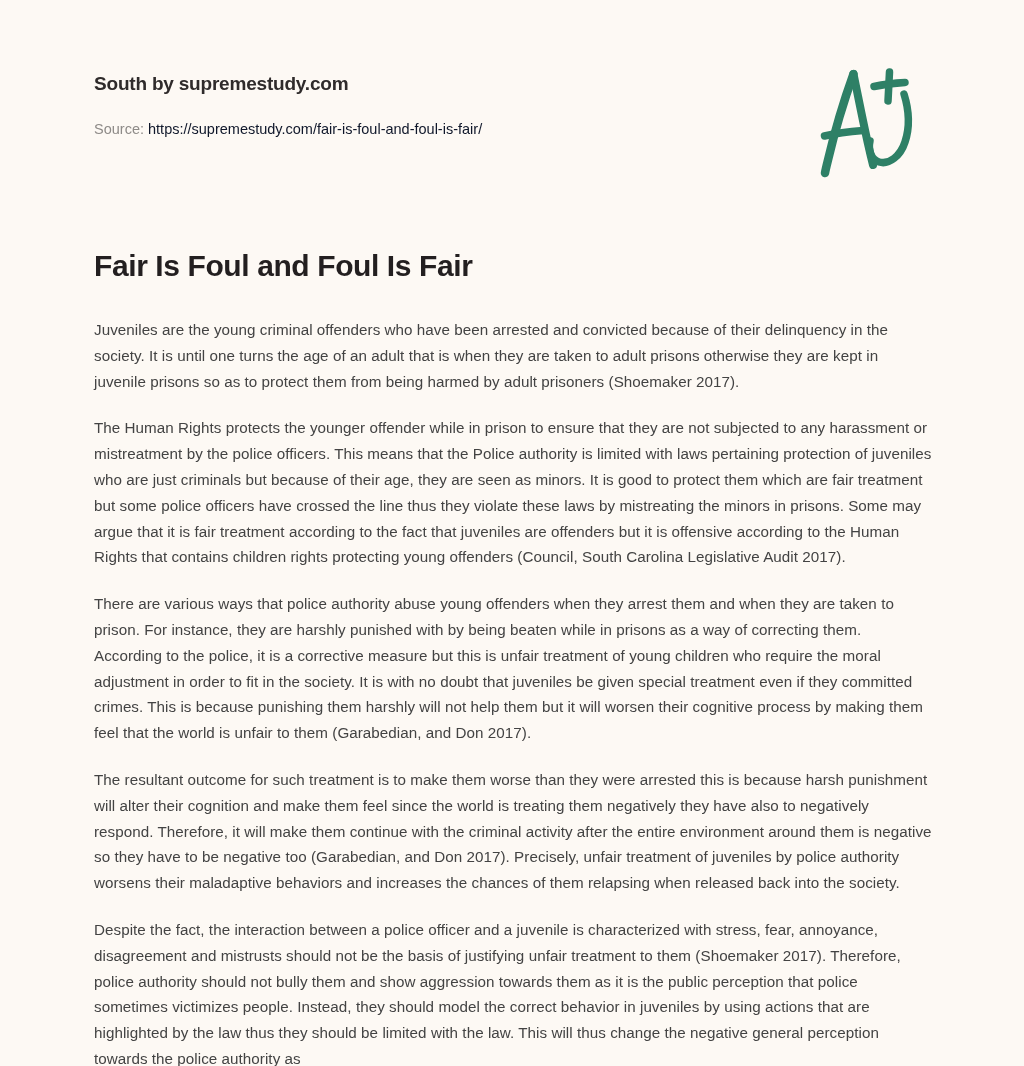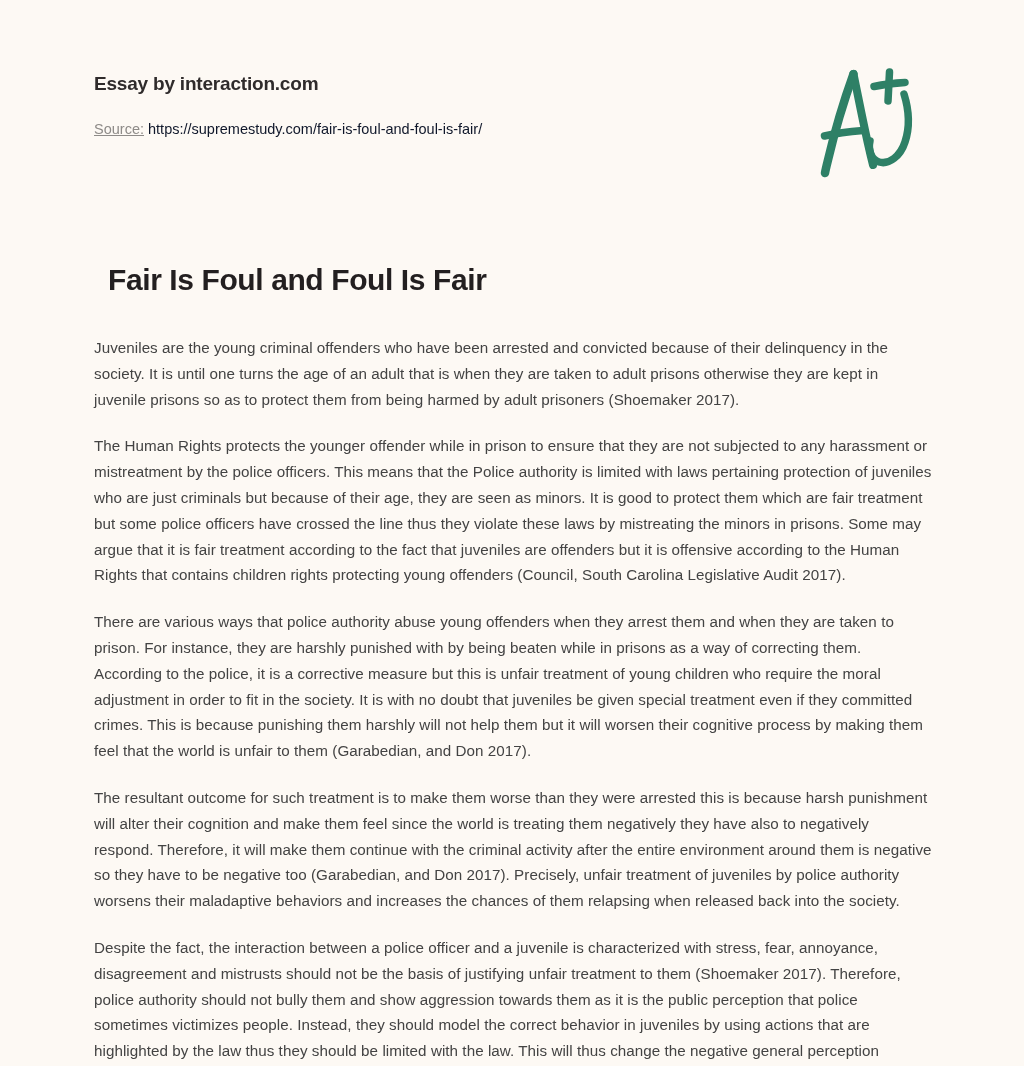--- a/index.html
+++ b/index.html
@@ -44,21 +44,20 @@
   .source-line {
     position: absolute;
     left: 94px;
     top: 121px;
     font-size: 14.5px;
     color: #8e8b88;
     white-space: nowrap;
   }
   .source-label {
     color: #8e8b88;
-    text-decoration: underline;
   }
   .source-url {
     color: #0f172a;
     text-decoration: none;
   }
   .brand-logo {
     position: absolute;
     left: 806px;
     top: 64px;
     width: 126px;
@@ -71,21 +70,21 @@
   }
 
   
   .article {
     position: absolute;
     left: 94px;
     top: 247px;
     width: 838px;
   }
   .article-title {
-    margin: 14px;
+    margin: 0;
     font-size: 30px;
     font-weight: 600;
     line-height: 38px;
     letter-spacing: -0.4px;
     color: #231f20;
     padding-bottom: 22px;
   }
   .article-body p {
     margin: 10px 0 21px 0;
     font-size: 15.2px;
@@ -98,21 +97,21 @@
     margin-bottom: 0;
   }
 </style>
 </head>
 <body>
 
 <div class="page">
 
   <div class="header">
 
-    <div class="byline">Essay by interaction.com</div>
+    <div class="byline">South by supremestudy.com</div>
 
     <div class="source-line">
       <span class="source-label">Source:</span>
       <span class="source-url">https://supremestudy.com/fair-is-foul-and-foul-is-fair/</span>
     </div>
 
     <div class="brand-logo">
       <svg viewBox="0 0 126 122" xmlns="http://www.w3.org/2000/svg" aria-hidden="true">
         <g fill="none" stroke="#2e8066" stroke-linecap="round" stroke-linejoin="round">
 

